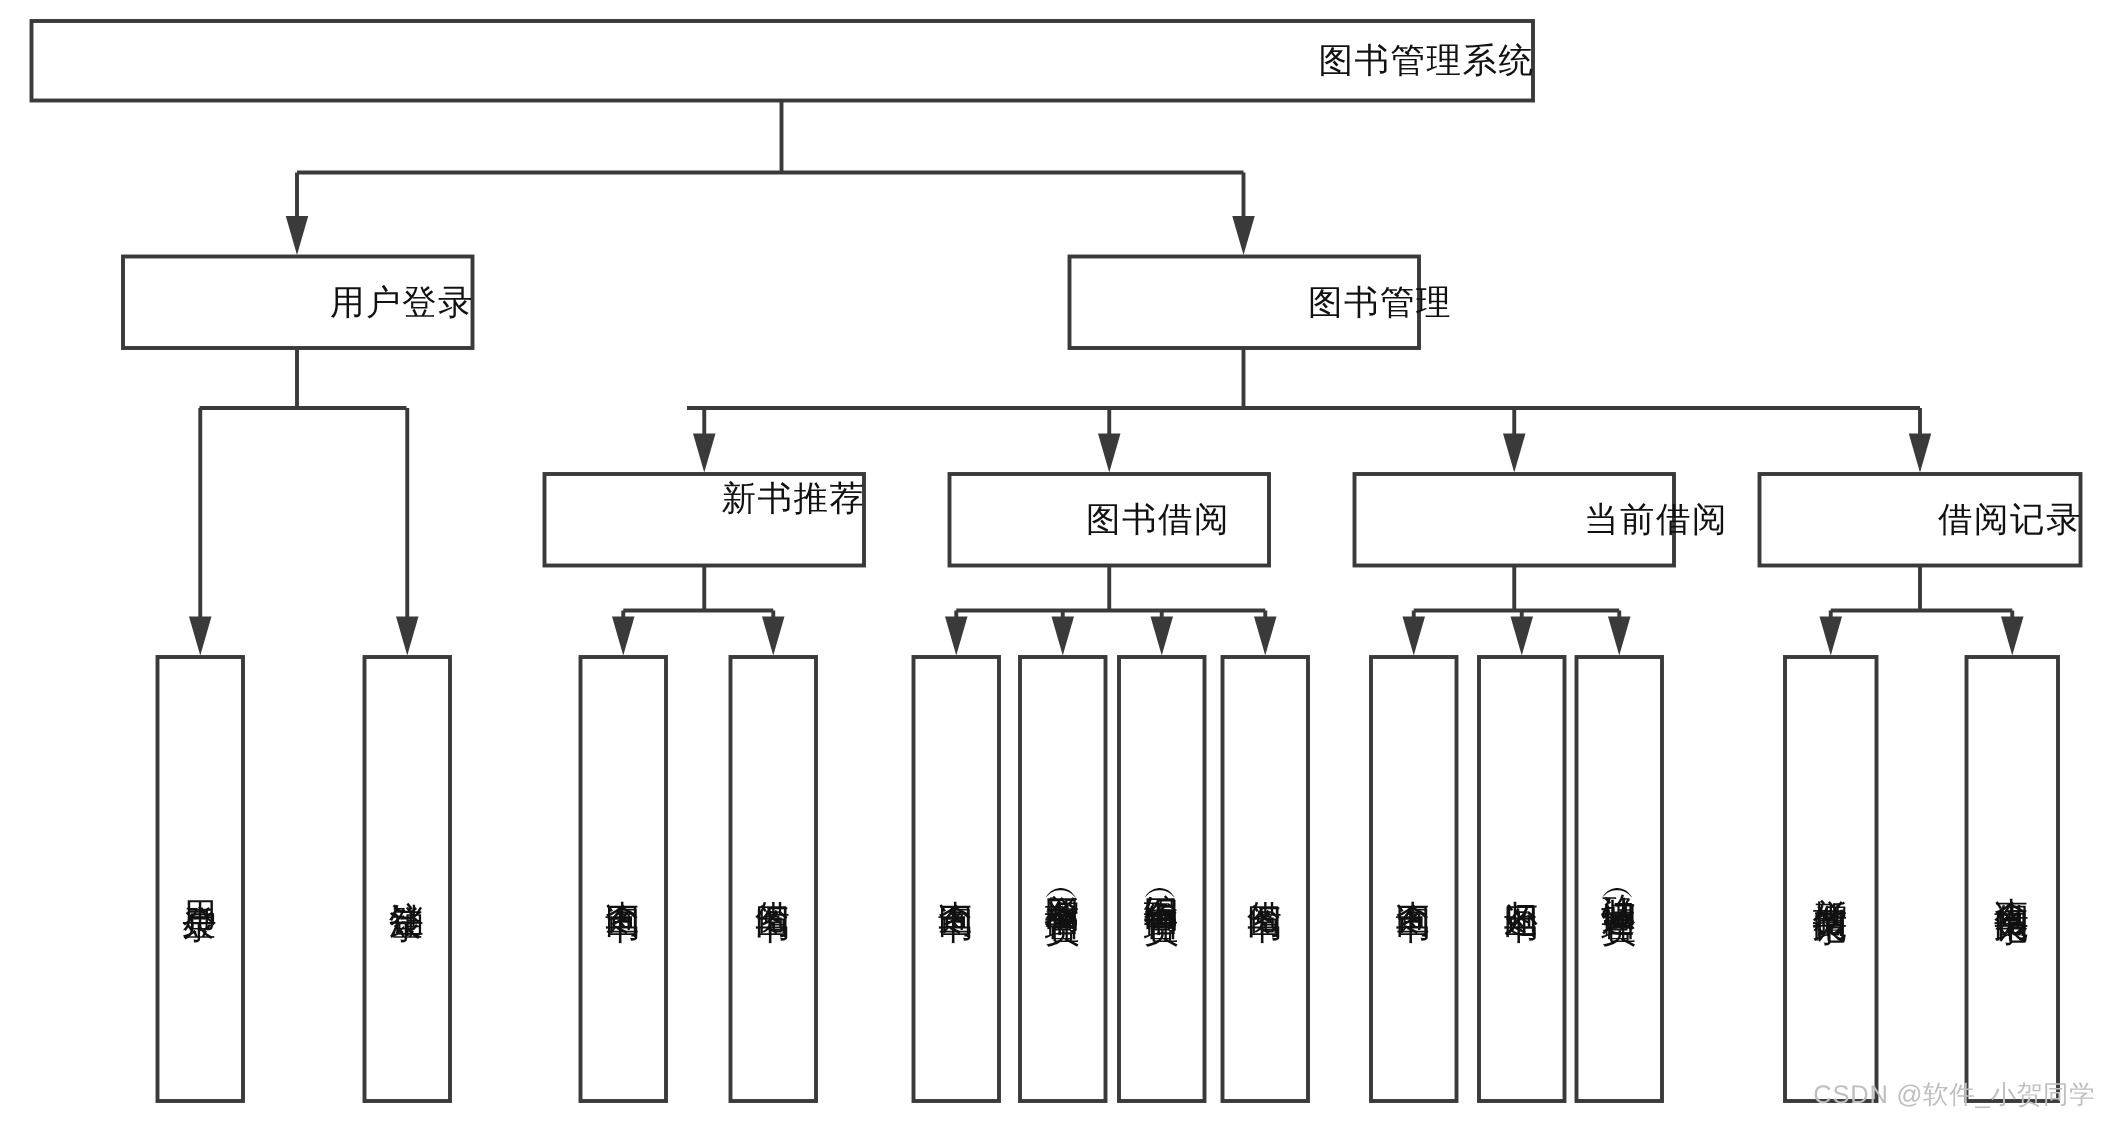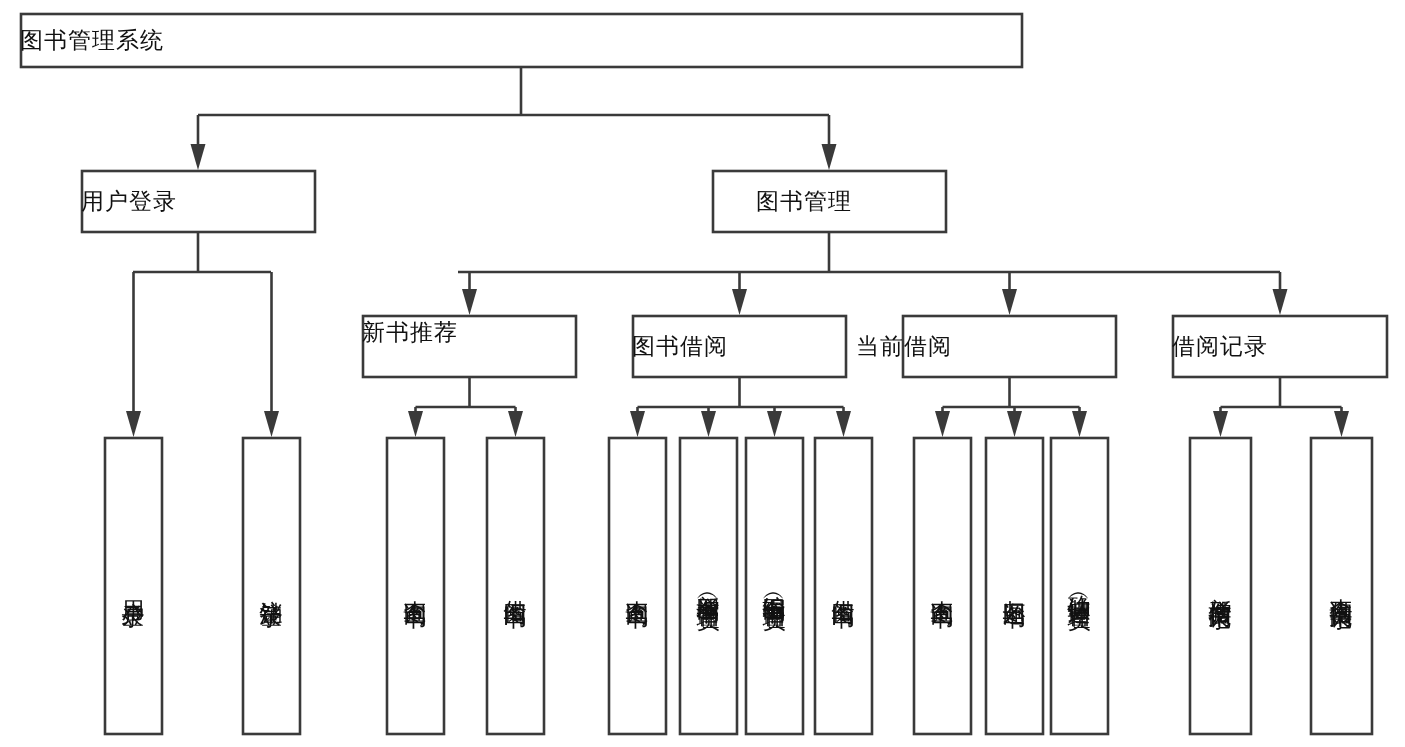--- a/index.html
+++ b/index.html
@@ -58,21 +58,21 @@
     line-height: 1.05;
     color: #111111;
     letter-spacing: 2px;
     white-space: nowrap;
     text-align: center;
   }
   .htext-holder {
     position: absolute;
     display: flex;
     align-items: center;
-    justify-content: flex-start;
+    justify-content: flex-end;
     pointer-events: none;
   }
   .htext {
     font-family: "Liberation Sans", "DejaVu Sans", sans-serif;
     font-size: 23px;
     color: #111111;
     letter-spacing: 1px;
     white-space: nowrap;
   }
   #watermark {
@@ -166,30 +166,30 @@
       <rect x="1311" y="438" width="61" height="296" class="node-box"></rect>
     </svg>
 
   <div id="text-layer">
       <div class="htext-holder" style="left: 20px; top: 13px; width: 1003px; height: 55px;">
         <span class="htext">图书管理系统</span>
       </div>
       <div class="htext-holder" style="left: 81px; top: 170px; width: 235px; height: 63px;">
         <span class="htext">用户登录</span>
       </div>
-      <div class="htext-holder" style="left: 756px; top: 170px; width: 256px; height: 63px; border-radius: 20px;">
+      <div class="htext-holder" style="left: 712px; top: 170px; width: 256px; height: 63px; border-radius: 20px;">
         <span class="htext">图书管理</span>
       </div>
       <div class="htext-holder" style="left: 362px; top: 301px; width: 215px; height: 63px;">
         <span class="htext">新书推荐</span>
       </div>
       <div class="htext-holder" style="left: 632px; top: 315px; width: 188px; height: 63px;">
         <span class="htext">图书借阅</span>
       </div>
-      <div class="htext-holder" style="left: 856px; top: 315px; width: 220px; height: 63px;">
+      <div class="htext-holder" style="left: 932px; top: 315px; width: 220px; height: 63px;">
         <span class="htext">当前借阅</span>
       </div>
       <div class="htext-holder" style="left: 1172px; top: 315px; width: 216px; height: 63px;">
         <span class="htext">借阅记录</span>
       </div>
       <div class="vtext-holder" style="left: 104px; top: 437px; width: 59px; height: 298px;">
         <span class="vtext">用户登录</span>
       </div>
       <div class="vtext-holder" style="left: 242px; top: 437px; width: 59px; height: 298px;">
         <span class="vtext">注销登录</span>
@@ -222,13 +222,14 @@
         <span class="vtext">确认归还（管理员）</span>
       </div>
       <div class="vtext-holder" style="left: 1189px; top: 437px; width: 63px; height: 298px;">
         <span class="vtext">新增借阅记录</span>
       </div>
       <div class="vtext-holder" style="left: 1310px; top: 437px; width: 63px; height: 298px;">
         <span class="vtext">查询借阅记录</span>
       </div>
     </div>
 
+  <div id="watermark">CSDN @软件_小贺同学</div>
 </div>
 
 </body></html>

